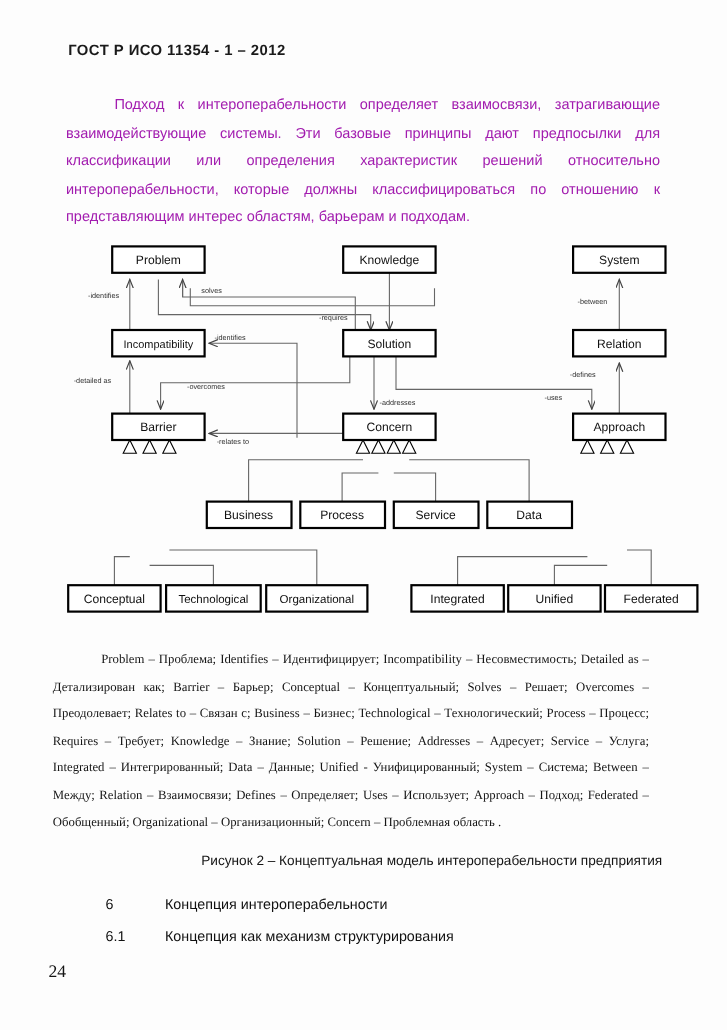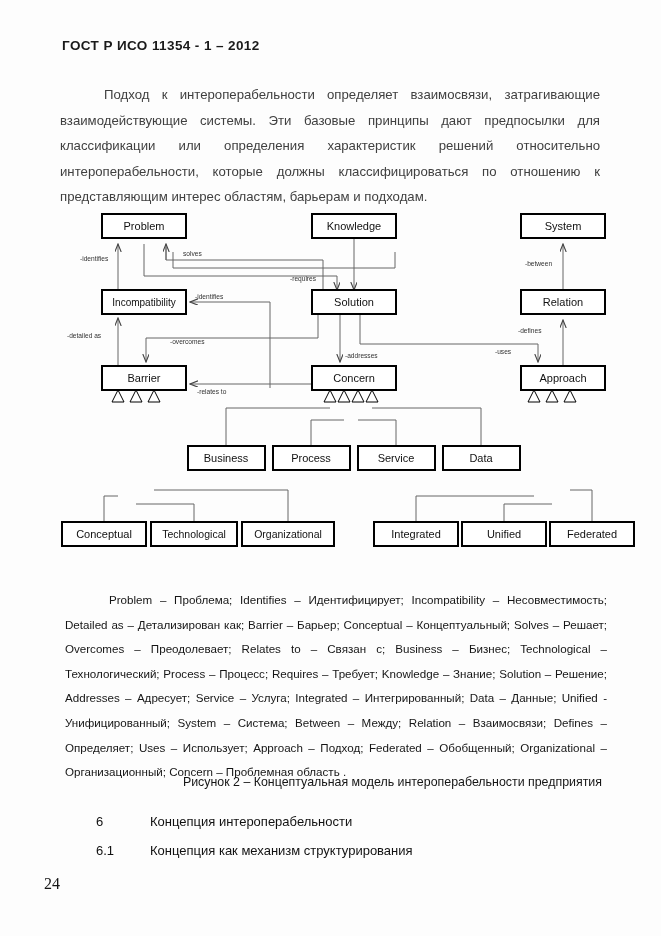--- a/index.html
+++ b/index.html
@@ -33,44 +33,45 @@
     white-space: nowrap;
   }
   .body-text {
     position: absolute;
     left: 60px;
     top: 82px;
     width: 540px;
     font-size: 13.2px;
     line-height: 25.5px;
     text-align: justify;
-    color: #404040;
+    color: #a21caf;
   }
   .body-text .indent { display: inline-block; width: 44px; }
 
   
   .diagram {
     position: absolute;
     left: 40px;
-    top: 208px;
+    top: 218px;
     width: 600px;
     height: 360px;
   }
   .diagram svg { display: block; }
 
   
   .legend {
     position: absolute;
-    left: 65px;
+    left: 48px;
     top: 588px;
     width: 542px;
     font-size: 11.6px;
     line-height: 24.6px;
     text-align: justify;
     color: #151515;
+    font-family: Liberation Serif, serif;
   }
   .legend .indent { display: inline-block; width: 44px; }
 
   .figure-caption {
     position: absolute;
     left: 60px;
     top: 775px;
     width: 542px;
     text-align: right;
     font-size: 12.4px;

